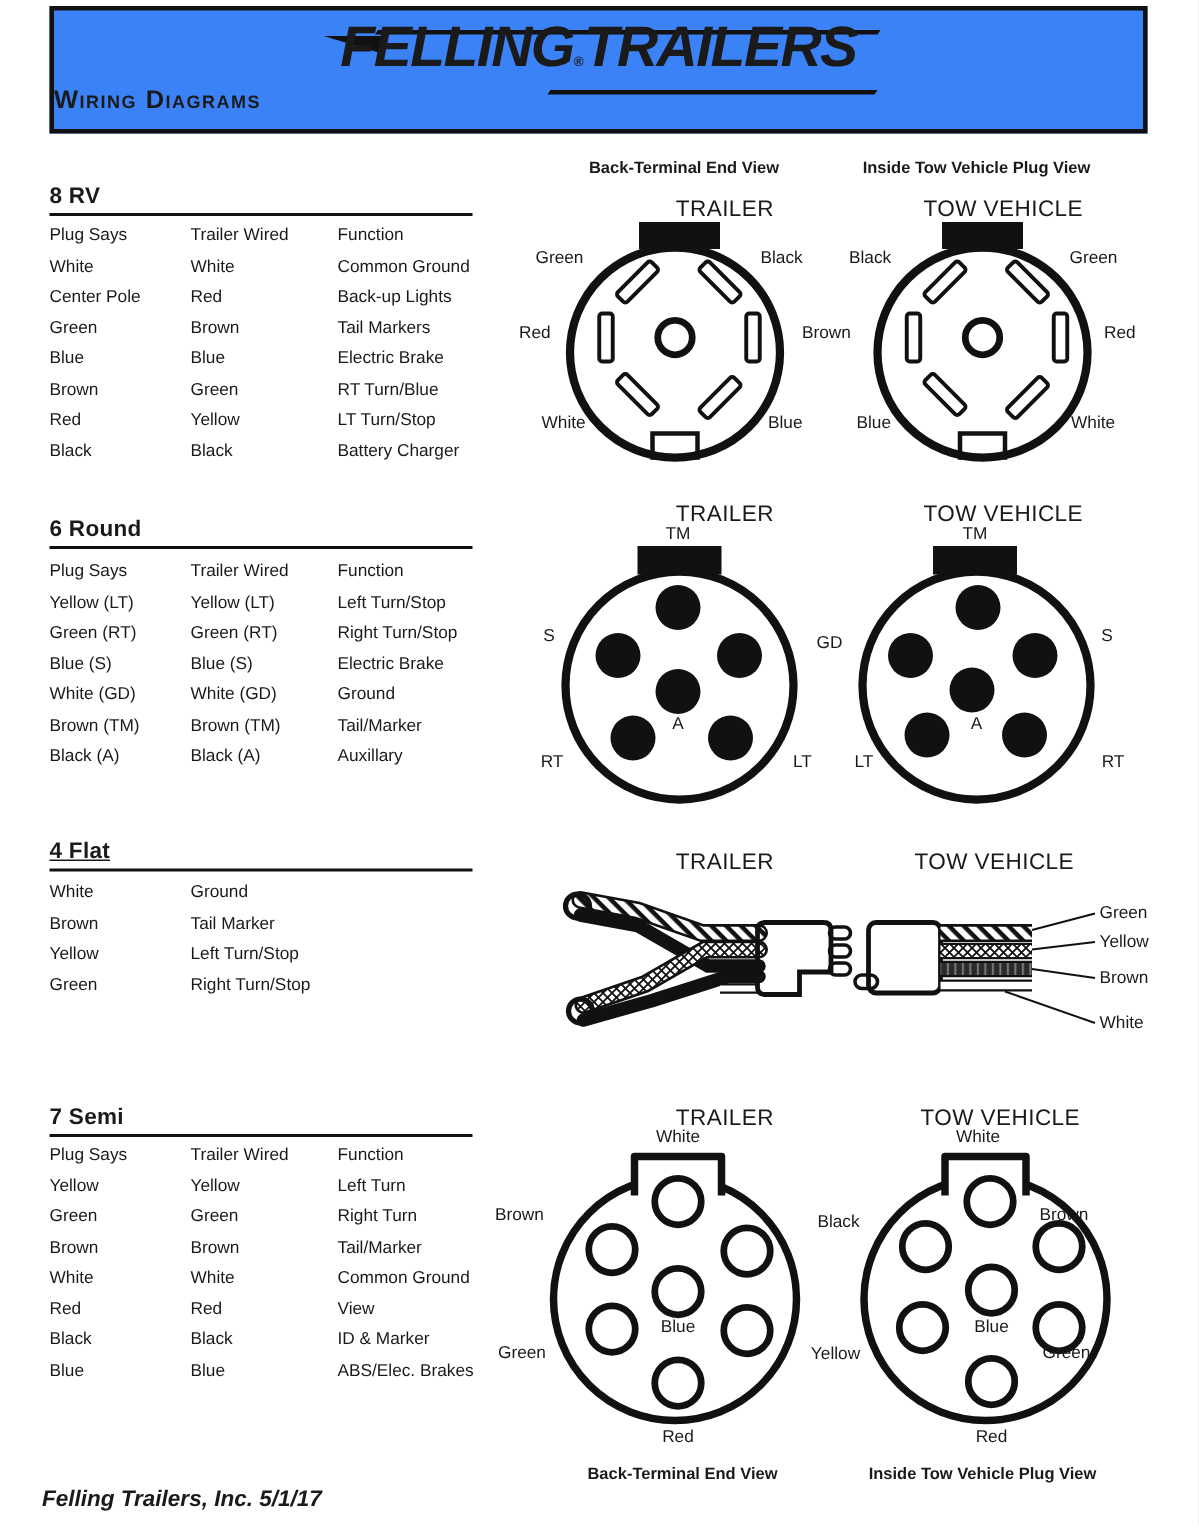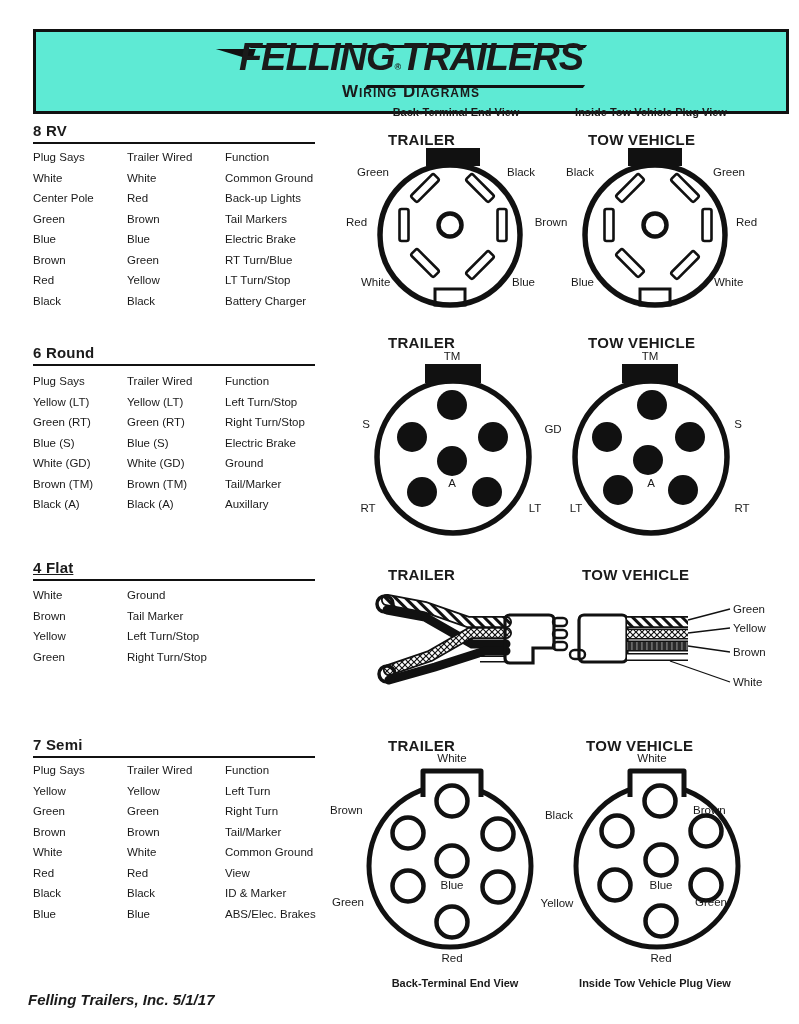--- a/index.html
+++ b/index.html
@@ -1,41 +1,41 @@
 <!DOCTYPE html>
 <html><head>
 <meta charset="utf-8">
 <style>
   html,body{margin:0;padding:0;background:#e8e8e8;}
   .page{position:relative;width:799px;height:1024px;background:#ffffff;margin:0 auto;
         font-family:"Liberation Sans",sans-serif;color:#1a1a1a;overflow:hidden;}
   
-  .header-box{position:absolute;left:33px;top:29px;width:726px;height:79px;border:3px solid #111;background:#5eead4;padding-left:24px;}
+  .header-box{position:absolute;left:33px;top:4px;width:726px;height:79px;border:3px solid #111;background:#3b82f6;}
   .logo{position:absolute;left:0;right:0;top:4px;text-align:center;
         font-style:italic;font-weight:bold;font-size:38px;letter-spacing:-1px;white-space:nowrap;}
   .logo .reg{font-size:9px;font-style:normal;vertical-align:baseline;letter-spacing:0;}
   .logo-wedge{position:absolute;left:178px;top:17px;width:0;height:0;
         border-top:11px solid #111;border-left:40px solid transparent;transform:skewX(-18deg);}
   .logo-overline{position:absolute;left:215px;top:13px;width:335px;height:3px;background:#111;transform:skewX(-35deg);}
   .logo-underline{position:absolute;left:330px;top:53px;width:218px;height:3px;background:#111;transform:skewX(-35deg);}
-  .subtitle{position:absolute;left:0;right:0;top:50px;text-align:center;font-weight:bold;
+  .subtitle{position:absolute;left:0;right:0;top:50px;font-weight:bold;
         font-variant:small-caps;font-size:17px;letter-spacing:1px;}
   
   .cap{position:absolute;width:220px;text-align:center;font-weight:bold;font-size:11px;white-space:nowrap;}
   
   .sec-h{position:absolute;width:282px;font-size:15px;font-weight:bold;letter-spacing:.2px;
         padding-bottom:3px;border-bottom:2px solid #111;}
   .tbl{position:absolute;font-size:11.5px;line-height:20.5px;white-space:nowrap;}
   .tbl .row{display:flex;}
   .tbl .c1{width:94px;}
   .tbl .c2{width:98px;}
   
   .diag{position:absolute;}
   .diag svg{position:absolute;left:0;top:0;}
-  .dt{position:absolute;font-size:15px;font-weight:bold;text-align:left;letter-spacing:.3px;white-space:nowrap;}
+  .dt{position:absolute;font-size:15px;font-weight:normal;text-align:right;letter-spacing:.3px;white-space:nowrap;}
   .lbl{position:absolute;font-size:11.5px;white-space:nowrap;}
   .ctr{text-align:center;}
   .footer{position:absolute;left:28px;top:991px;font-size:15px;font-weight:bold;font-style:italic;}
   svg .ln{stroke:#111;fill:none;}
 </style>
 </head>
 <body>
 
 <div class="page">
 

